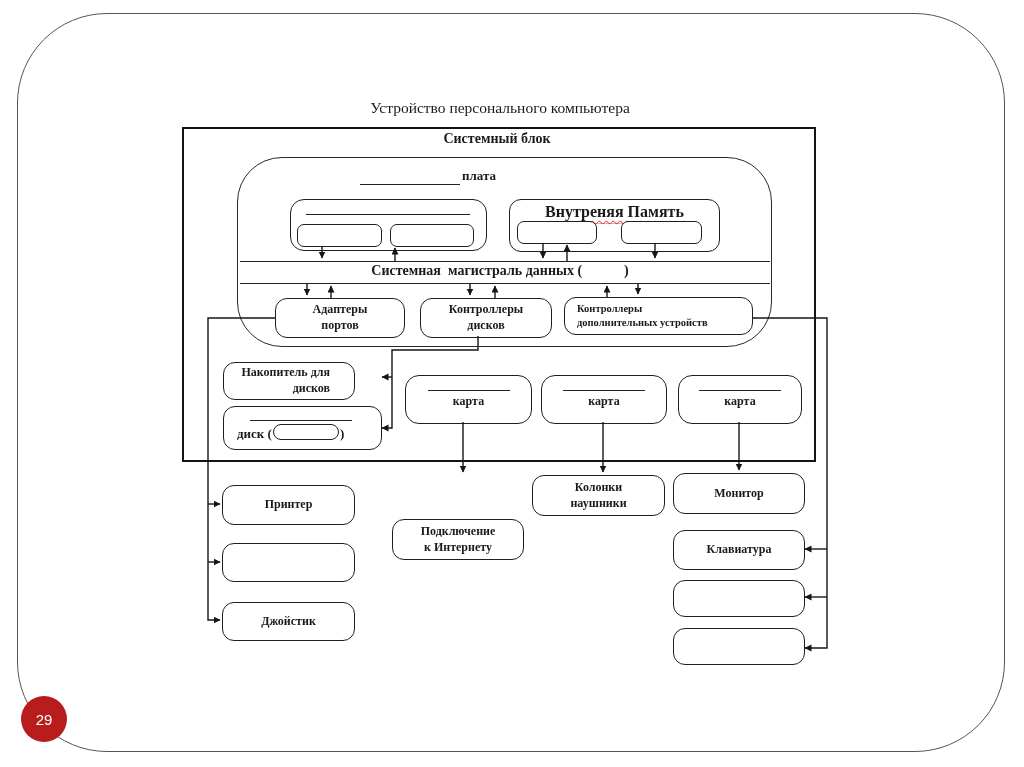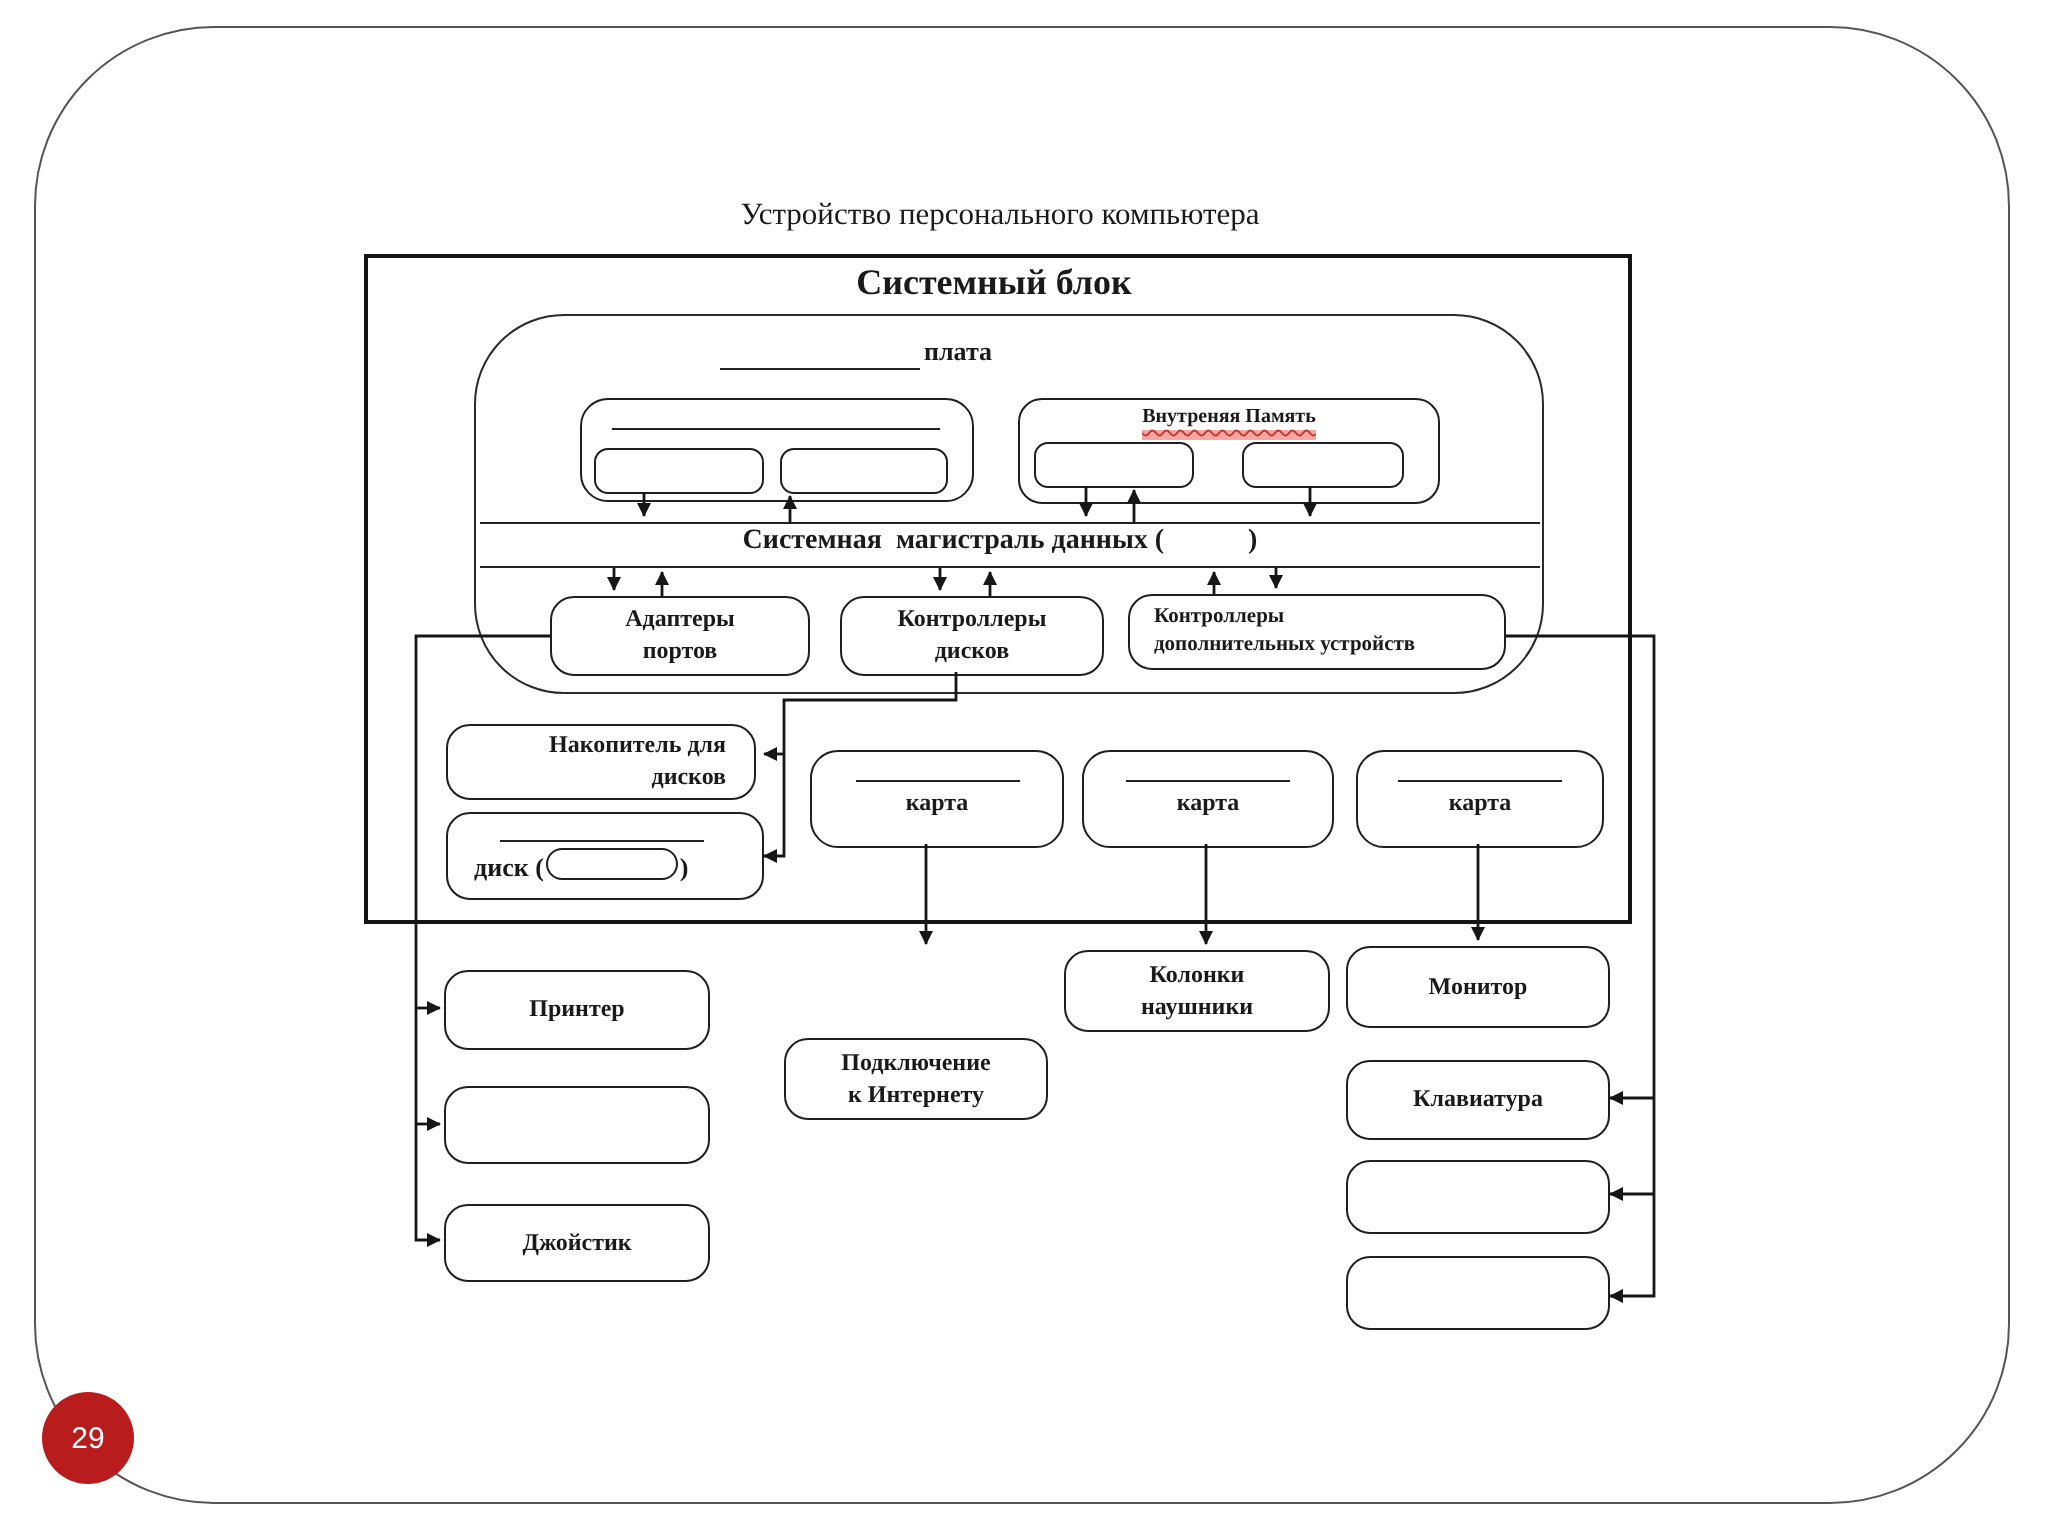--- a/index.html
+++ b/index.html
@@ -10,27 +10,27 @@
   .abs{position:absolute;}
   .box{position:absolute;border:1.4px solid #1f1f1f;border-radius:12px;background:#fff;
        display:flex;align-items:center;justify-content:center;text-align:center;
        font-weight:bold;font-size:12px;line-height:1.3;white-space:pre-line;}
   .hline{position:absolute;border-top:1.4px solid #222;height:0;}
   .title{position:absolute;left:200px;top:99px;width:600px;text-align:center;
        font-weight:normal;font-size:15.5px;}
   .sysunit{position:absolute;left:182px;top:127px;width:630px;height:331px;
        border:2.5px solid #141414;background:transparent;}
   .sysunit-label{position:absolute;left:182px;top:131px;width:630px;text-align:center;
-       font-weight:bold;font-size:18px;font-family:Liberation Serif, serif;}
+       font-weight:bold;font-size:14px;font-family:Liberation Serif, serif;}
   .mobo{position:absolute;left:237px;top:157px;width:533px;height:188px;
        border:1.4px solid #2a2a2a;border-radius:45px;}
   .mobo-label{position:absolute;left:462px;top:168px;font-weight:bold;font-size:13px;}
   .bus-label{position:absolute;left:280px;top:263px;width:440px;text-align:center;
        font-weight:bold;font-size:14px;}
-  .memory-title{font-weight:bold;font-size:10px;border-bottom:5px solid #fca5a5;
+  .memory-title{font-weight:bold;font-size:16px;border-bottom:1px solid #fca5a5;
        text-decoration:underline wavy #c0392b 1px;text-underline-offset:3px;}
   .slot{position:absolute;border:1.4px solid #1f1f1f;border-radius:7px;background:#fff;}
   .card-line{display:block;width:82px;border-top:1.3px solid #222;height:0;margin-bottom:3px;}
   .disk-oval{display:inline-block;width:64px;height:14px;border:1.4px solid #1f1f1f;
        border-radius:9px;vertical-align:-2px;margin:0 1px;}
   .page-badge{position:absolute;left:21px;top:696px;width:46px;height:46px;border-radius:50%;
        display:flex;align-items:center;justify-content:center;color:#fff;
        font-family:"Liberation Sans","DejaVu Sans",sans-serif;font-size:15px;}
   svg.connectors{position:absolute;left:0;top:0;pointer-events:none;}
 </style>
@@ -61,21 +61,21 @@
 <div class="hline" style="left:240px;top:283px;width:530px;"></div>
 <div class="bus-label">Системная &nbsp;магистраль данных (&nbsp;&nbsp;&nbsp;&nbsp;&nbsp;&nbsp;&nbsp;&nbsp;&nbsp;&nbsp;&nbsp;&nbsp;)</div>
 
 <div class="box" style="left:275px;top:298px;width:128px;height:38px;">Адаптеры
 портов</div>
 <div class="box" style="left:420px;top:298px;width:130px;height:38px;">Контроллеры
 дисков</div>
 <div class="box" style="left:564px;top:297px;width:189px;height:38px;font-size:10.5px;justify-content:flex-start;text-align:left;padding-left:12px;box-sizing:border-box;">Контроллеры
 дополнительных устройств</div>
 
-<div class="box" style="left:223px;top:362px;width:155px;height:38px;justify-content:flex-end;text-align:right;padding-right:14px;box-sizing:border-box;">Накопитель для
+<div class="box" style="left:223px;top:362px;width:132px;height:38px;justify-content:flex-end;text-align:right;padding-right:24px;box-sizing:border-box;">Накопитель для
 дисков</div>
 <div class="box" style="left:223px;top:406px;width:157px;height:42px;"></div>
 <div class="hline" style="left:250px;top:420px;width:102px;"></div>
 <div class="abs" style="left:237px;top:424px;font-weight:bold;font-size:13px;"><span>диск (</span><span class="disk-oval"></span><span>)</span></div>
 
 <div class="box" style="left:405px;top:375px;width:125px;height:47px;border-radius:14px;flex-direction:column;"><span class="card-line"></span><span>карта</span></div>
 <div class="box" style="left:541px;top:375px;width:124px;height:47px;border-radius:14px;flex-direction:column;"><span class="card-line"></span><span>карта</span></div>
 <div class="box" style="left:678px;top:375px;width:122px;height:47px;border-radius:14px;flex-direction:column;"><span class="card-line"></span><span>карта</span></div>
 
 <div class="box" style="left:392px;top:475px;width:130px;height:39px;margin-top:44px;">Подключение

